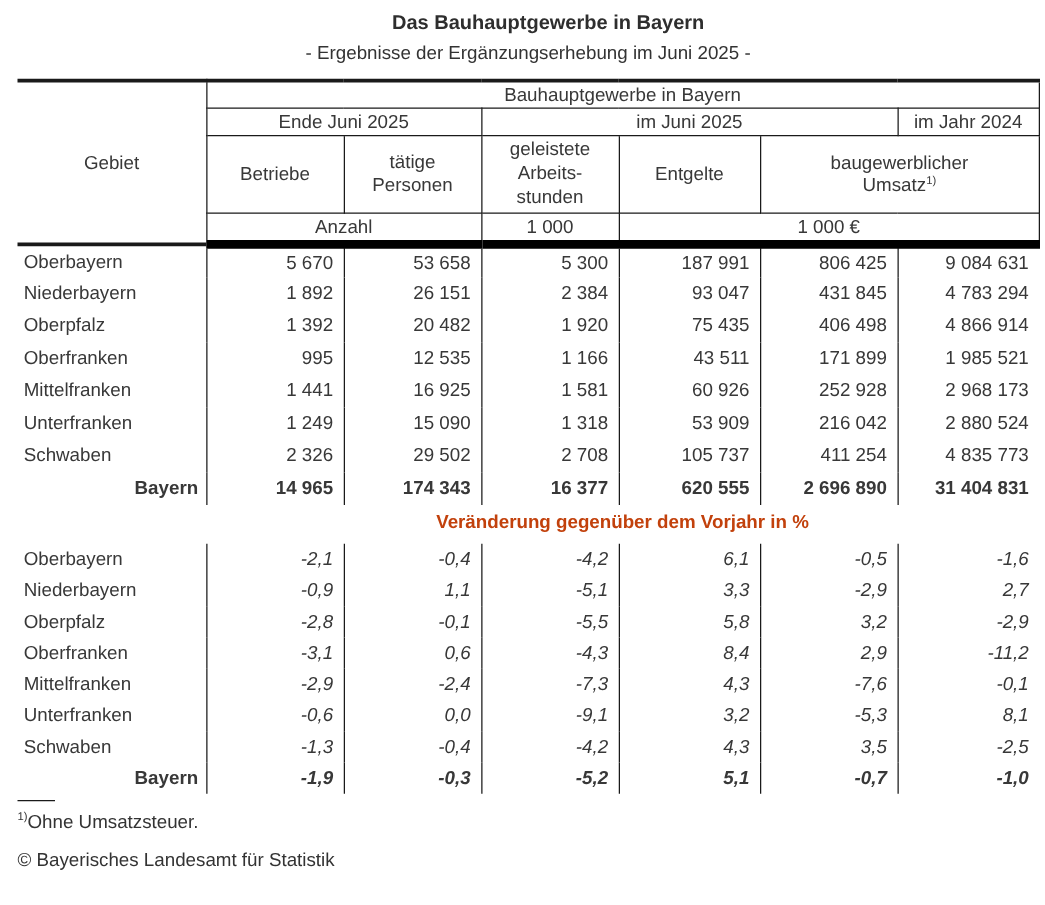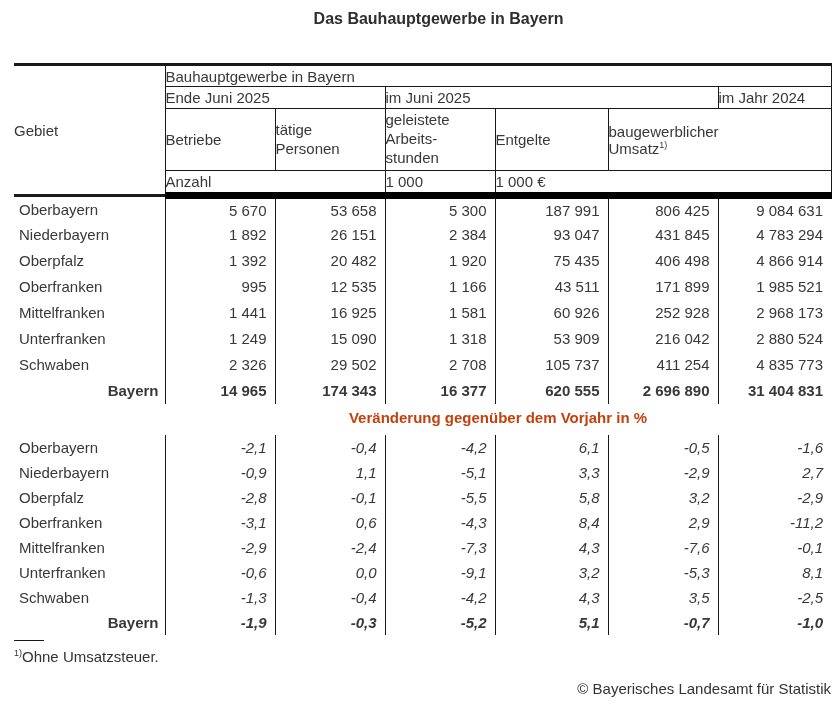--- a/index.html
+++ b/index.html
@@ -17,21 +17,21 @@
 
   table.t { border-collapse:collapse; table-layout:fixed; width:817px;
             font-size:15px; color:#383838; }
   #table1 { position:absolute; top:63px;  left:0; border-top:3px solid #1a1a1a; }
   #table2 { position:absolute; top:435px; left:0; }
 
   col.c-gebiet { width:151px; }
   col.c1 { width:110px; } col.c2 { width:110px; } col.c3 { width:110px; }
   col.c4 { width:113px; } col.c5 { width:110px; } col.c6 { width:113px; }
 
-  thead th { border:1px solid #1a1a1a; font-weight:normal; text-align:left;
+  thead th { border:1px solid #1a1a1a; font-weight:normal; text-align:center;
              vertical-align:middle; font-size:15px; }
   th.gebiet-head { border:none; border-right:1px solid #1a1a1a;
                    border-bottom:3px solid #1a1a1a; }
   tr.h-group  th { height:22px; }
   tr.h-period th { height:22px; }
   tr.h-cols   th { height:62px; }
   tr.h-units  th { height:25px; border-bottom:7px solid #000000; }
   .wrap { white-space:pre-line; line-height:1.25; }
   thead sup { font-size:9px; }
 
@@ -45,29 +45,30 @@
   #table2 td.num { font-style:italic; }
 
   .change-title { position:absolute; top:409px; left:151px; width:666px;
                   text-align:center; font-size:15px; font-weight:bold; color:#c2410c; }
 
   .fn-line  { position:absolute; top:640px; left:0; width:30px;
               border-top:1px solid #1a1a1a; }
   .footnote { position:absolute; top:648px; left:0; font-size:15px; }
   .footnote sup { font-size:9px; }
   .copyright { position:absolute; top:680px; left:0; width:817px;
-               text-align:right; font-size:15px; }
+               font-size:15px; }
 </style>
 </head>
 <body>
 
 <div class="page">
   <div class="content">
 
     <div class="title">Das Bauhauptgewerbe in Bayern</div>
+    <div class="subtitle">- Ergebnisse der Ergänzungserhebung im Juni 2025 -</div>
 
     <table class="t" id="table1">
       <colgroup>
         <col class="c-gebiet">
           <col class="c1">
           <col class="c2">
           <col class="c3">
         <col class="c4">
           <col class="c5">
           <col class="c6">

